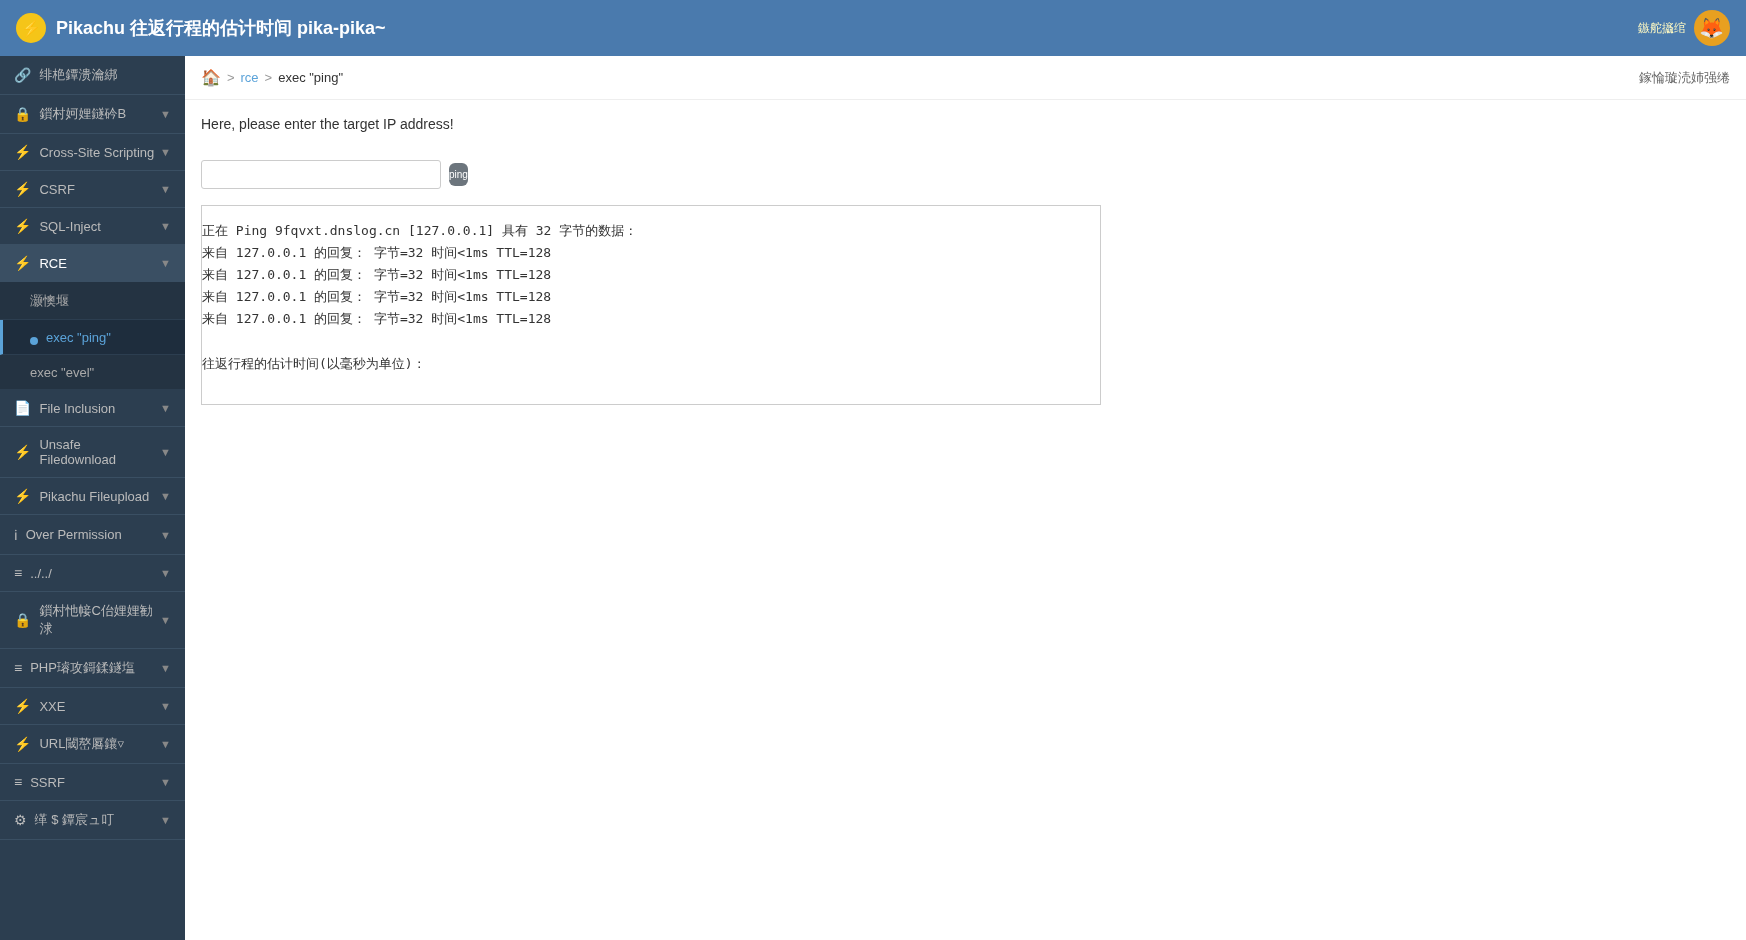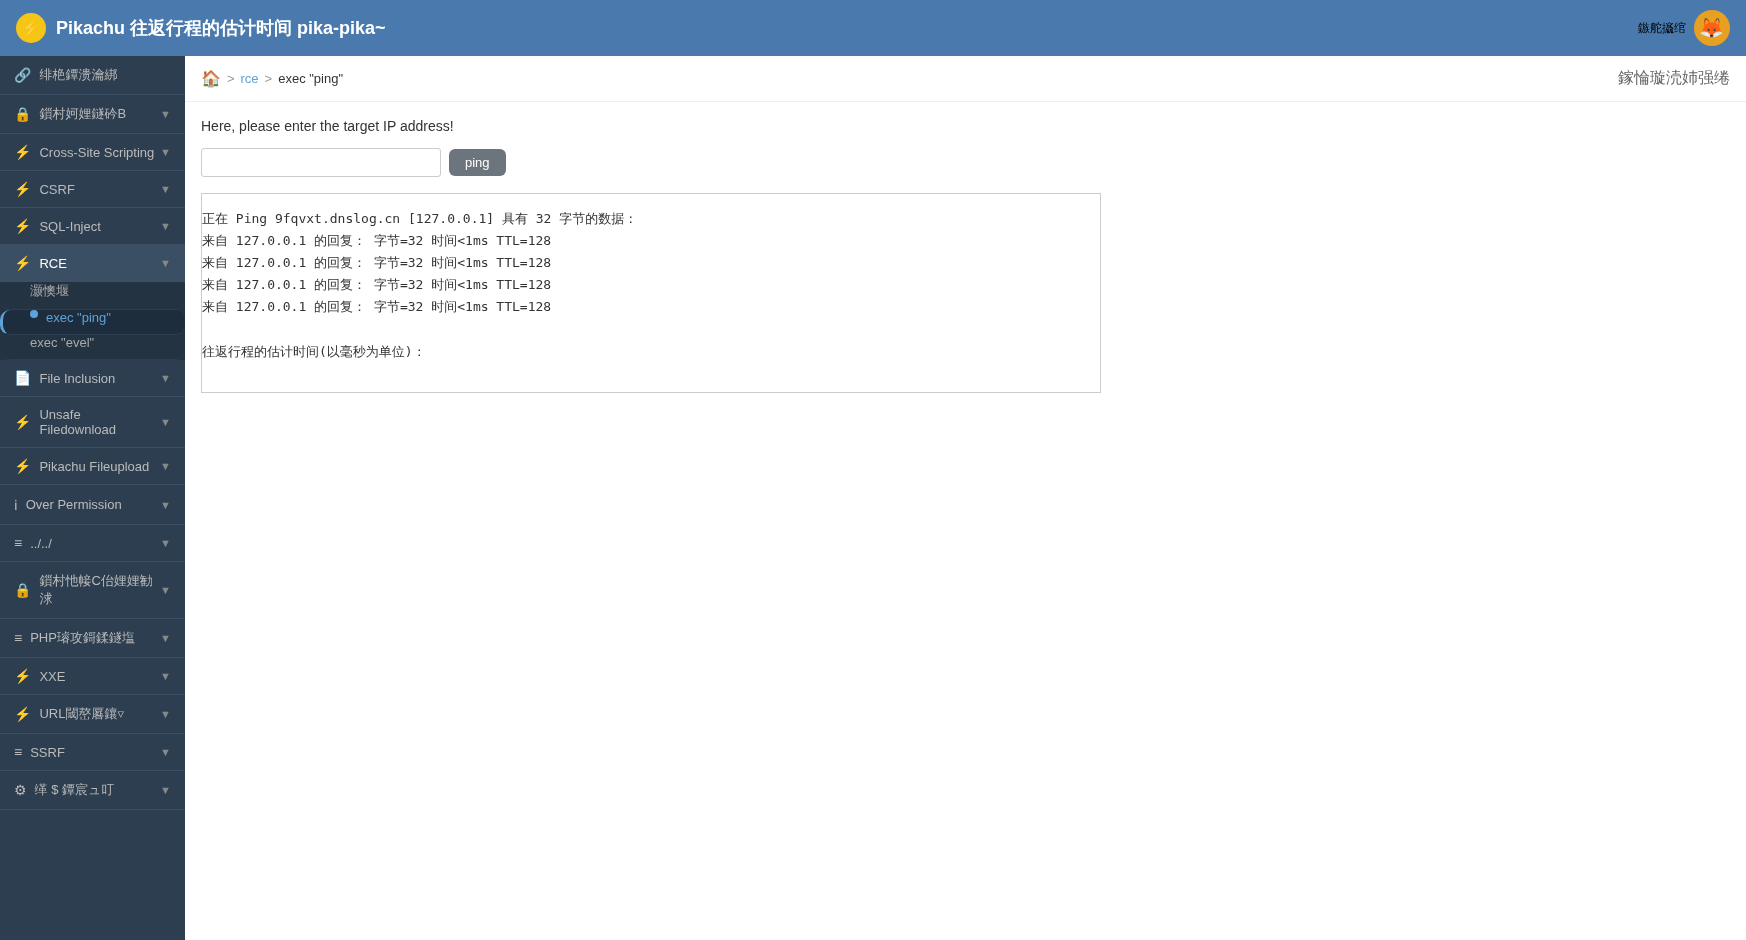--- a/index.html
+++ b/index.html
@@ -80,27 +80,26 @@
       align-items: center;
       gap: 8px;
     }
     .sidebar-item-icon { font-size: 14px; }
     .chevron { font-size: 11px; color: #888; }
 
     
     .sidebar-sub { background: #243342; }
     .sidebar-sub-item {
       display: flex;
-      align-items: flex-start;
-      padding: 0 14px 9px 30px;
+      align-items: flex-end;
+      padding: 10px 14px 9px 30px;
       cursor: pointer;
       font-size: 13px;
       color: #aaa;
       border-bottom: 1px solid #2c3e50;
-      border-radius: 10px;
     }
     .sidebar-sub-item.active-current {
       color: #5ba3d9;
       background: #1e2d3d;
       border-left: 3px solid #5ba3d9;
       padding-left: 27px;
     }
     .dot { width: 8px; height: 8px; background: #5ba3d9; border-radius: 50%; margin-right: 8px; display: inline-block; }
 
     
@@ -119,55 +118,55 @@
       align-items: center;
       gap: 6px;
       font-size: 13px;
       border-bottom: 1px solid #eee;
       background: #fff;
     }
     .breadcrumb-home { color: #666; font-size: 16px; }
     .breadcrumb-sep { color: #999; }
     .breadcrumb-link { color: #5ba3d9; text-decoration: none; }
     .breadcrumb-current { color: #333; }
-    .breadcrumb-right { margin-left: auto; color: #666; font-size: 16px; }
+    .breadcrumb-right { margin-left: auto; color: #666; font-size: 13px; }
 
     
     .content {
       flex: 1;
       padding: 16px;
       overflow-y: auto;
     }
     .content-desc {
       color: #333;
-      margin-bottom: 14px;
+      margin-bottom: 28px;
       font-size: 14px;
     }
     .input-row {
       display: flex;
       align-items: center;
       gap: 8px;
       margin-bottom: 16px;
     }
     .input-field {
       width: 240px;
       padding: 6px 8px;
       border: 1px solid #ccc;
       border-radius: 3px;
       font-size: 13px;
       outline: none;
     }
     .ping-btn {
-      padding: 6px 16px;
+      padding: 6px 0;
       background: #6c757d;
       color: white;
       border: none;
       border-radius: 6px;
       cursor: pointer;
-      font-size: 13px;
+      font-size: 10px;
     }
 
     .output-box {
       border: 1px solid #ccc;
       background: #fff;
       padding: 14px 0;
       font-family: monospace;
       font-size: 13px;
       color: #333;
       line-height: 1.7;
@@ -182,21 +181,21 @@
   </style>
 </head>
 <body>
 
 <div class="header">
   <div class="header-left">
     <div class="header-icon">⚡</div>
     <span>Pikachu 往返行程的估计时间 pika-pika~</span>
   </div>
   <div class="header-right">
-    <span style="color:#000000;font-size:12px;">鏃舵攨绾</span>
+    <span style="color:#fef9c3;font-size:12px;">鏃舵攨绾</span>
     <div class="avatar">🦊</div>
   </div>
 </div>
 
 <div class="layout">
 
   <div class="sidebar">
 
     <div class="sidebar-item">
       <div class="sidebar-item-left">

